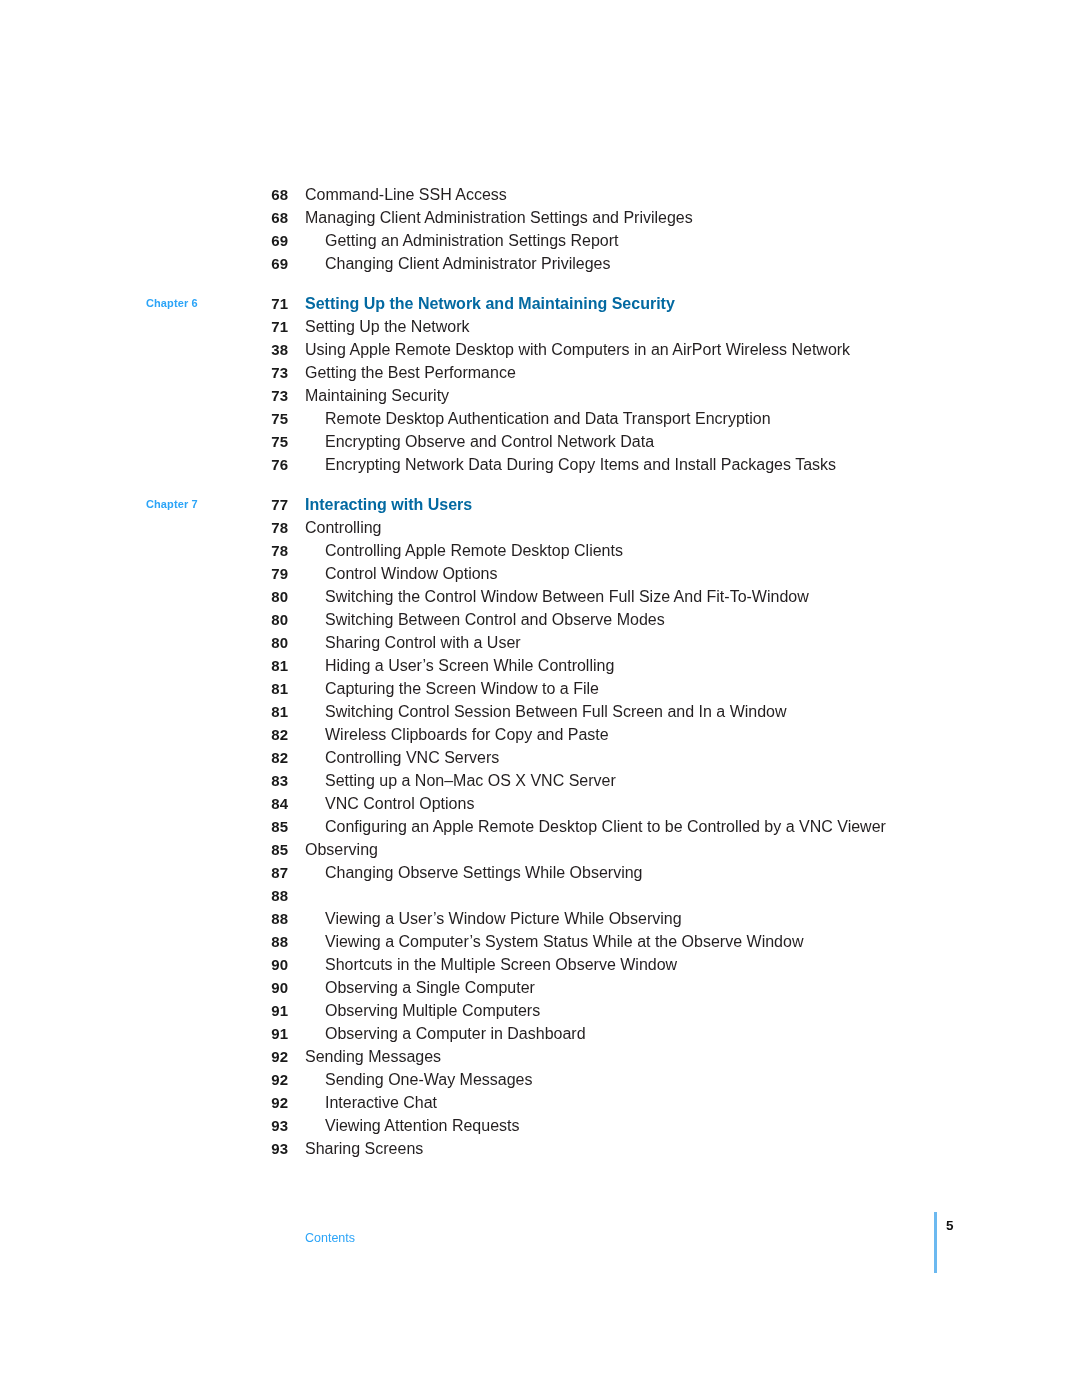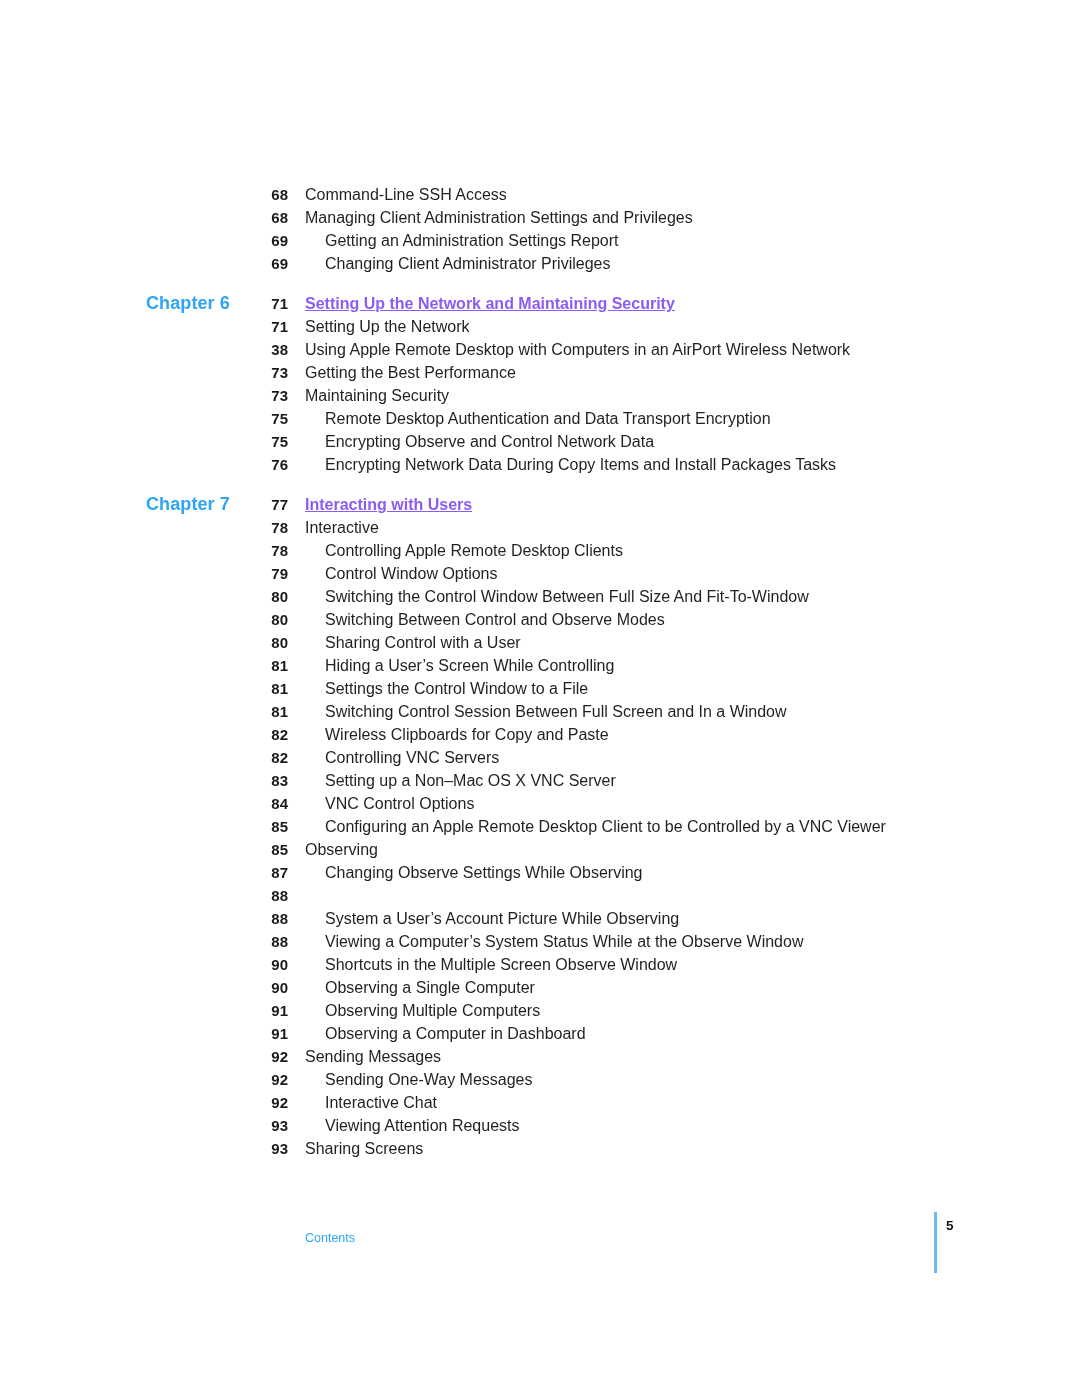--- a/index.html
+++ b/index.html
@@ -39,21 +39,21 @@
     white-space: nowrap;
   }
   .toc-row.section-start {
     margin-top: 17px;
   }
 
   .chapter-label {
     position: absolute;
     left: 146px;
     top: 0;
-    font-size: 18px;
+    font-size: 11px;
     font-weight: bold;
     color: #2ca4f7;
     letter-spacing: 0.1px;
   }
 
   .page-num {
     position: absolute;
     left: 248px;
     top: 0;
     width: 40px;
@@ -68,22 +68,21 @@
     top: 0;
     font-size: 16px;
     color: #231f20;
     font-weight: normal;
   }
   .lvl1 .entry-title { left: 305px; }
   .lvl2 .entry-title { left: 325px; }
 
   .chapter-row .entry-title {
     font-weight: bold;
-    color: #8b5cf6;
-    text-decoration: underline;
+    color: #0369a1;
   }
 
   
   .footer {
     position: absolute;
     left: 0;
     top: 1212px;
     width: 1080px;
     height: 62px;
   }
@@ -167,21 +166,21 @@
         <span class="page-num">76</span>
         <span class="entry-title">Encrypting Network Data During Copy Items and Install Packages Tasks</span>
       </div>
       <div class="toc-row lvl1 chapter-row section-start">
         <span class="chapter-label">Chapter 7</span>
         <span class="page-num">77</span>
         <span class="entry-title">Interacting with Users</span>
       </div>
       <div class="toc-row lvl1">
         <span class="page-num">78</span>
-        <span class="entry-title">Interactive</span>
+        <span class="entry-title">Controlling</span>
       </div>
       <div class="toc-row lvl2">
         <span class="page-num">78</span>
         <span class="entry-title">Controlling Apple Remote Desktop Clients</span>
       </div>
       <div class="toc-row lvl2">
         <span class="page-num">79</span>
         <span class="entry-title">Control Window Options</span>
       </div>
       <div class="toc-row lvl2">
@@ -195,21 +194,21 @@
       <div class="toc-row lvl2">
         <span class="page-num">80</span>
         <span class="entry-title">Sharing Control with a User</span>
       </div>
       <div class="toc-row lvl2">
         <span class="page-num">81</span>
         <span class="entry-title">Hiding a User’s Screen While Controlling</span>
       </div>
       <div class="toc-row lvl2">
         <span class="page-num">81</span>
-        <span class="entry-title">Settings the Control Window to a File</span>
+        <span class="entry-title">Capturing the Screen Window to a File</span>
       </div>
       <div class="toc-row lvl2">
         <span class="page-num">81</span>
         <span class="entry-title">Switching Control Session Between Full Screen and In a Window</span>
       </div>
       <div class="toc-row lvl2">
         <span class="page-num">82</span>
         <span class="entry-title">Wireless Clipboards for Copy and Paste</span>
       </div>
       <div class="toc-row lvl2">
@@ -234,21 +233,21 @@
       </div>
       <div class="toc-row lvl2">
         <span class="page-num">87</span>
         <span class="entry-title">Changing Observe Settings While Observing</span>
       </div>
       <div class="toc-row lvl2">
         <span class="page-num">88</span>
       </div>
       <div class="toc-row lvl2">
         <span class="page-num">88</span>
-        <span class="entry-title">System a User’s Account Picture While Observing</span>
+        <span class="entry-title">Viewing a User’s Window Picture While Observing</span>
       </div>
       <div class="toc-row lvl2">
         <span class="page-num">88</span>
         <span class="entry-title">Viewing a Computer’s System Status While at the Observe Window</span>
       </div>
       <div class="toc-row lvl2">
         <span class="page-num">90</span>
         <span class="entry-title">Shortcuts in the Multiple Screen Observe Window</span>
       </div>
       <div class="toc-row lvl2">

